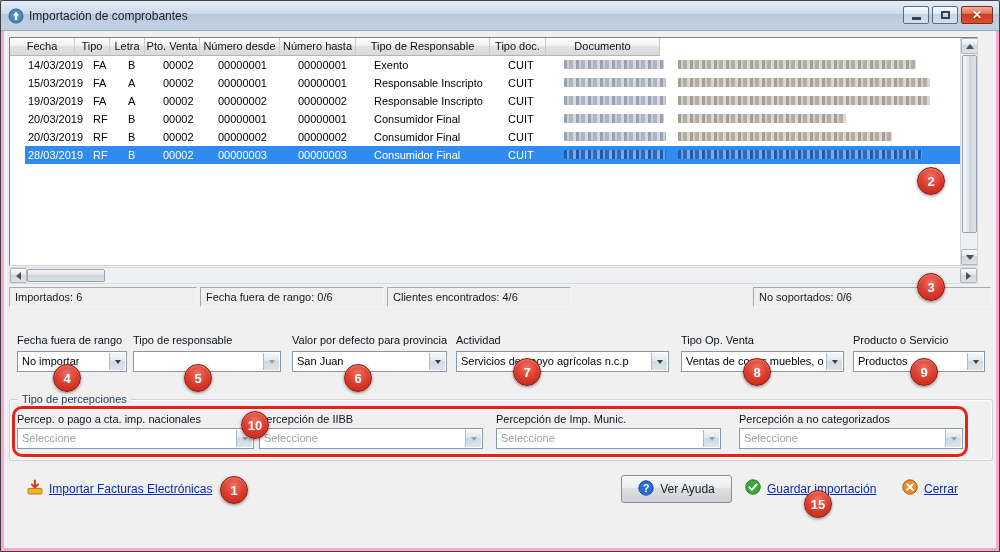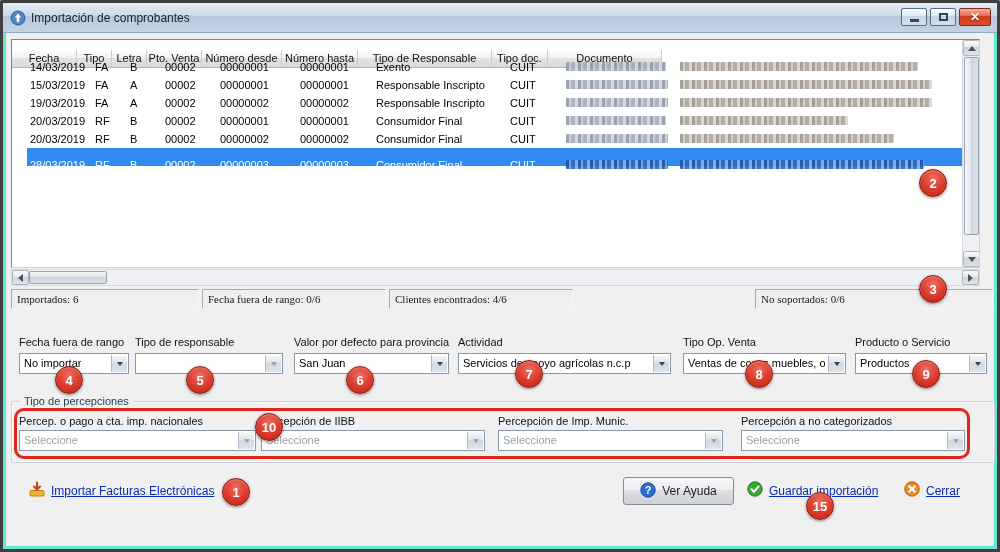--- a/index.html
+++ b/index.html
@@ -1,19 +1,19 @@
 <!DOCTYPE html>
 <html><head>
 <meta charset="utf-8">
 <style>
   * { margin:0; padding:0; box-sizing:border-box; }
   html,body { width:1000px; height:552px; background:#888; font-family:"Liberation Sans", sans-serif; }
 
-  .window { position:relative; width:1000px; height:552px; background:#5eead4;
-            border:3px solid #404040; border-radius:3px 3px 0 0; overflow:hidden; }
+  .window { position:relative; width:1000px; height:552px; background:#f9a8d4;
+            border:1px solid #404040; border-radius:3px 3px 0 0; overflow:hidden; }
 
   
   .titlebar { position:absolute; left:0; right:0; top:0; height:30px;
               background:linear-gradient(#e4edf7,#ccd9ea 45%,#b8c8dc 46%,#c4d2e3);
               border-bottom:1px solid #93a8c2; display:flex; align-items:center; }
   .app-icon { position:absolute; left:7px; top:7px; width:16px; height:16px; }
   .title-text { position:absolute; left:28px; top:8px; font-size:12px; color:#1a1e24; white-space:nowrap; }
   .winbtns { position:absolute; right:6px; top:5px; display:flex; gap:3px; }
   .winbtn { width:26px; height:18px; border:1px solid #5b6b83; border-radius:2px;
             background:linear-gradient(#fbfdfe,#dfe8f2 45%,#c5d3e4 46%,#d4e0ee);
@@ -22,33 +22,33 @@
   .glyph-min { width:9px; height:3px; background:#33435c; margin-top:7px; }
   .glyph-max { width:9px; height:8px; border:2px solid #33435c; }
   .glyph-close { color:#fff; font-size:12px; font-weight:bold; line-height:1; text-shadow:0 1px 1px #7c1d08; }
   .glyph-close::before { content:"\2715"; }
 
   .client { position:absolute; left:3px; right:3px; top:30px; bottom:3px; background:#f0f0f0; }
 
   
   .grid { position:absolute; left:8px; top:36px; width:969px; height:229px; background:#fff;
           border:1px solid; border-color:#7d838c #cfd2d6 #cfd2d6 #7d838c; overflow:hidden; }
-  .ghead { position:absolute; left:0; right:17px; top:0; height:28px; display:flex;align-items:flex-end; }
+  .ghead { position:absolute; left:0; right:17px; top:0; height:28px; display:flex; }
   .hcell { height:18px; line-height:17px; text-align:center; font-size:11px; color:#111;
            background:linear-gradient(#ffffff,#f1f1f1 45%,#e3e3e3 46%,#d9d9d9);
            border-right:1px solid #cdcdcd; border-bottom:1px solid #b5b5b5;
            overflow:hidden; white-space:nowrap; cursor:pointer; }
   .gbody { position:absolute; left:0; right:17px; top:18px;padding-left:15px; }
   .trow { display:flex; height:18px; cursor:pointer; }
   .c { padding:0 3px; height:18px; line-height:18px; font-size:11px; color:#000;
        white-space:nowrap; overflow:hidden; }
   .c0{width:65px}.c1{width:35px}.c2{width:35px}.c3{width:55px}.c4{width:80px}
   .c5{width:76px}.c6{width:134px}.c7{width:56px}.c8{width:114px}.c9{flex:1}
   .trow.sel { background:#2f8bf0; }
-  .trow.sel .c { color:#fff;margin-top:8px; }
+  .trow.sel .c { color:#fff; }
 
   .redact { display:inline-block; height:9px; margin-top:4px; border-radius:1px; opacity:.9;
             background:repeating-linear-gradient(90deg,#8f98a6 0 3px,#c6cbd4 3px 5px,#a5adbb 5px 9px,#d2d6dd 9px 12px); }
   .redact-name { background:repeating-linear-gradient(90deg,#9a948a 0 3px,#cfcac1 3px 5px,#aaa49a 5px 9px,#d8d3ca 9px 12px); }
   .trow.sel .redact { background:repeating-linear-gradient(90deg,#1e55a8 0 3px,#6fa3dd 3px 5px,#2e66b8 5px 9px,#7fb0e4 9px 12px); }
 
   
   .vscroll { position:absolute; right:0; top:0; bottom:0; width:17px; background:#eef0f3; border-left:1px solid #d6d9dd; }
   .sbtn { position:absolute; width:17px; height:16px; background:linear-gradient(#fafbfc,#e2e7ed 45%,#ccd4dd 46%,#dde3ea);
           border:1px solid #aeb6c0; border-radius:2px; display:flex; align-items:center; justify-content:center; cursor:pointer; }
@@ -60,21 +60,21 @@
   .hthumb { position:absolute; left:17px; top:1px; height:13px; width:78px; border:1px solid #98a2ae; border-radius:2px;
             background:linear-gradient(#f5f7f9,#dfe5ec 45%,#cbd4de 46%,#dbe2ea); cursor:grab; }
   .tri { width:0; height:0; }
   .tri-up   { border:4px solid transparent; border-bottom:5px solid #49525e; margin-top:-4px; }
   .tri-down { border:4px solid transparent; border-top:5px solid #49525e; margin-bottom:-4px; }
   .tri-left { border:4px solid transparent; border-right:5px solid #49525e; margin-left:-4px; }
   .tri-right{ border:4px solid transparent; border-left:5px solid #49525e; margin-right:-4px; }
 
   
   .spanel { position:absolute; top:286px; height:20px; border:1px solid; border-color:#a6abb2 #f6f6f6 #f6f6f6 #a6abb2;
-            background:#efefef; font-size:11px; line-height:18px; padding-left:5px; color:#15181c; white-space:nowrap; overflow:hidden;font-family:Liberation Serif, serif; }
+            background:#efefef; font-size:11px; line-height:18px; padding-left:5px; color:#15181c; white-space:nowrap; overflow:hidden; }
 
   
   .group { position:absolute; border:1px solid #cdd3d9; border-radius:3px; box-shadow:inset 0 0 0 1px #fcfcfc; }
   .group-label { position:absolute; top:-7px; left:8px; background:#f0f0f0; padding:0 4px; font-size:11px; color:#24405d; white-space:nowrap; }
   .flabel { position:absolute; font-size:11px; color:#0e1217; white-space:nowrap; }
 
   
   .combo { position:absolute; height:21px; background:#fff; border:1px solid #8a99a8; font-size:11px; line-height:19px;
            padding:0 20px 0 4px; white-space:nowrap; overflow:hidden; color:#000; cursor:pointer; }
   .cval { display:inline-block; max-width:100%; overflow:hidden; white-space:nowrap; }
@@ -346,15 +346,15 @@
   <div class="red-outline"></div>
   <div class="badge" style="left:219px;top:475px">1</div>
   <div class="badge" style="left:916px;top:166px">2</div>
   <div class="badge" style="left:916px;top:272px">3</div>
   <div class="badge" style="left:52px;top:363px">4</div>
   <div class="badge" style="left:183px;top:363px">5</div>
   <div class="badge" style="left:343px;top:363px">6</div>
   <div class="badge" style="left:512px;top:357px">7</div>
   <div class="badge" style="left:742px;top:357px">8</div>
   <div class="badge" style="left:909px;top:357px">9</div>
-  <div class="badge" style="left:252px;top:410px">10</div>
+  <div class="badge" style="left:240px;top:410px">10</div>
   <div class="badge" style="left:803px;top:489px">15</div>
 </div>
 
 </body></html>

